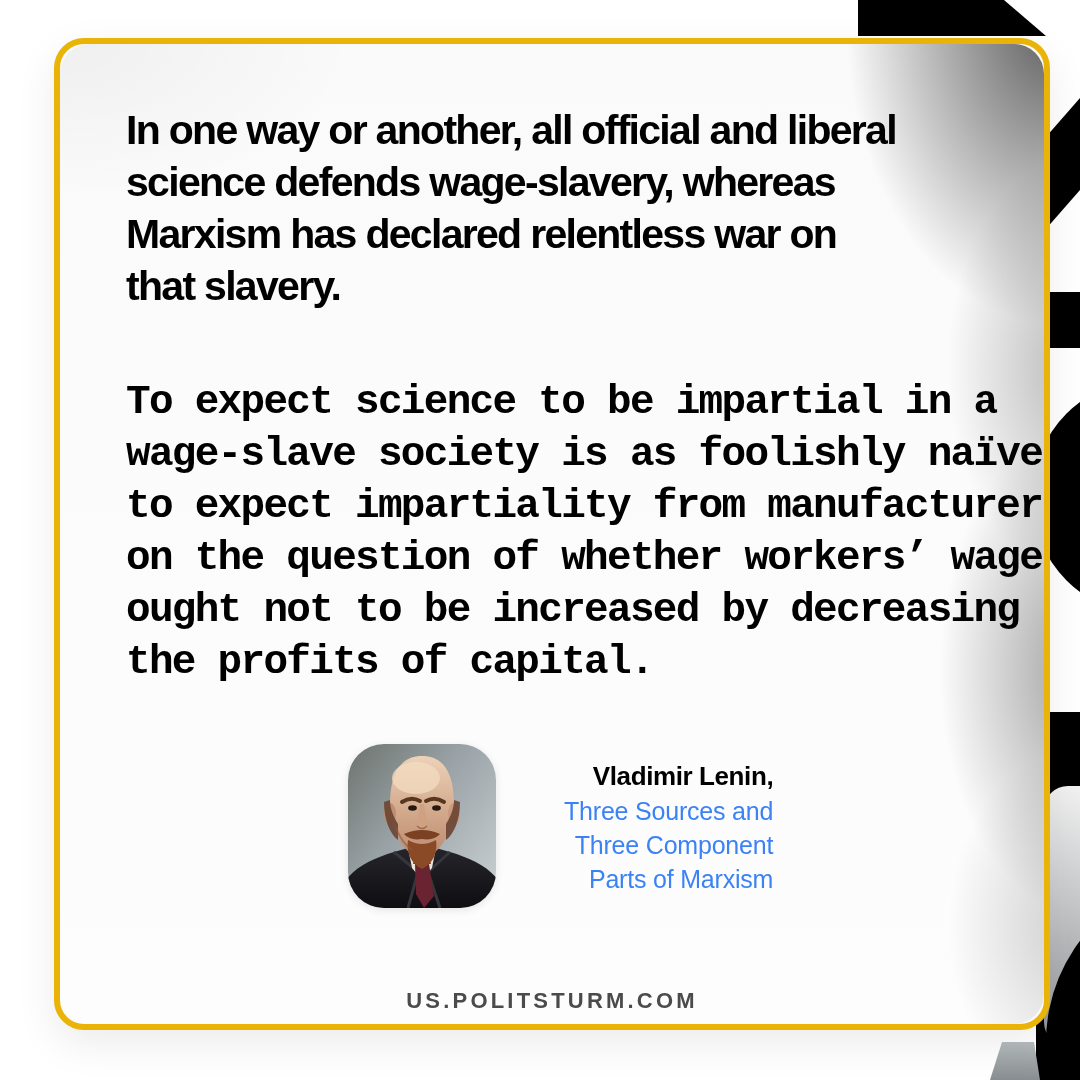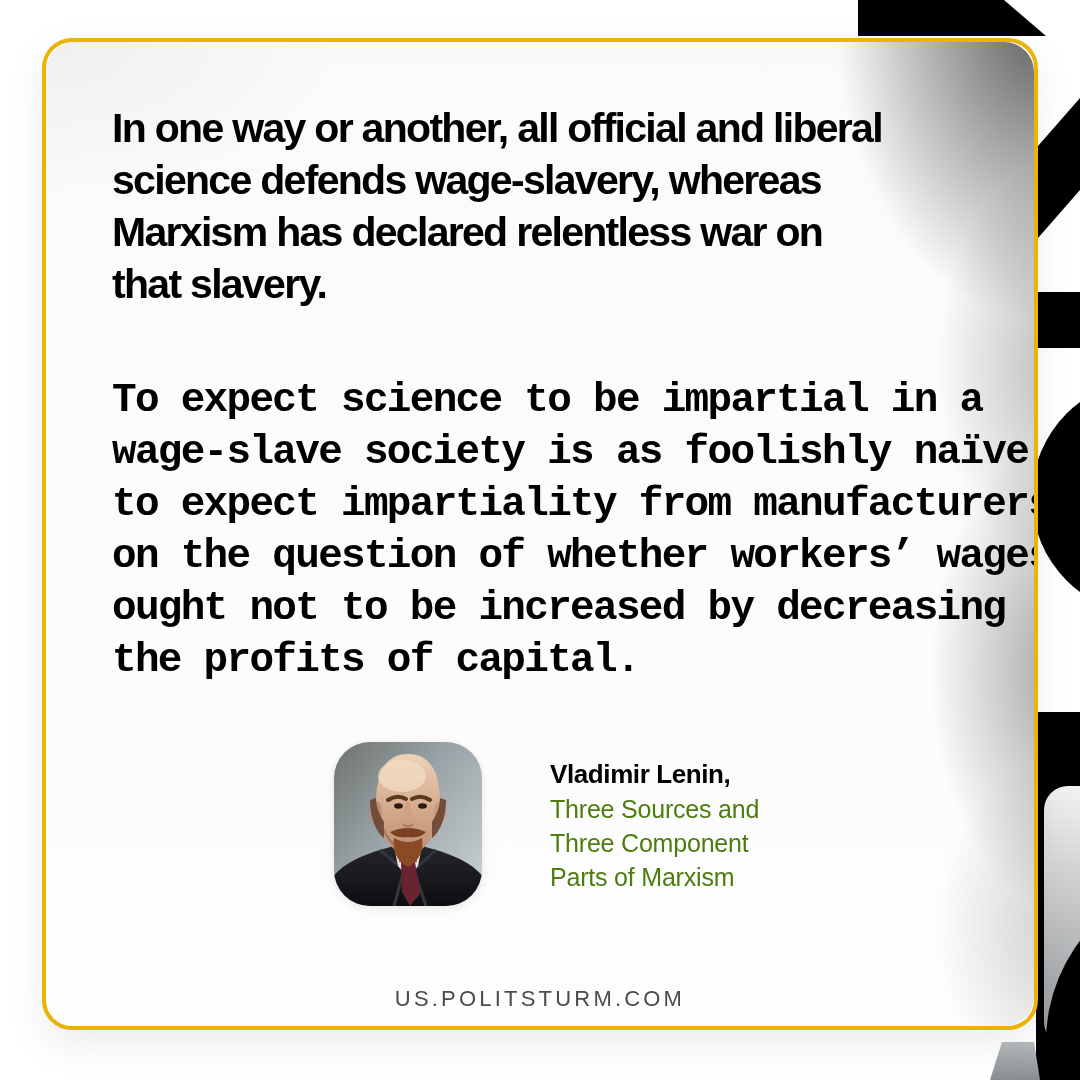--- a/index.html
+++ b/index.html
@@ -2,22 +2,22 @@
 <html><head>
 <meta charset="utf-8">
 <style>
   html,body{margin:0;padding:0;background:#ffffff;}
   .canvas{
     position:relative;width:1080px;height:1080px;overflow:hidden;background:#ffffff;
     font-family:"Liberation Sans",sans-serif;
   }
   .bg-glyphs{position:absolute;inset:0;z-index:0;}
   .card{
-    position:absolute;left:42px;top:38px;width:996px;height:992px;z-index:1;
-    background:#fbfbfb;border:4px solid #eab308;border-radius:30px;overflow:hidden;
+    position:absolute;left:54px;top:38px;width:996px;height:992px;z-index:1;
+    background:#fbfbfb;border:6px solid #eab308;border-radius:30px;overflow:hidden;
     box-shadow:0 14px 40px rgba(0,0,0,0.08);box-sizing:border-box;
   }
   
   .frost{
     position:absolute;inset:0;z-index:0;pointer-events:none;border-radius:inherit;
     background:
       radial-gradient(290px 430px at 101% -3%,  rgba(30,30,30,0.72), rgba(30,30,30,0) 72%),
       radial-gradient(180px 300px at 103% 33%,  rgba(55,55,55,0.34), rgba(55,55,55,0) 70%),
       radial-gradient(200px 340px at 104% 64%,  rgba(45,45,45,0.46), rgba(45,45,45,0) 72%),
       radial-gradient(180px 250px at 103% 90%,  rgba(70,70,70,0.26), rgba(70,70,70,0) 70%),
@@ -26,33 +26,33 @@
   }
   .quote{
     position:absolute;left:66px;top:60px;width:935px;z-index:2;color:#000;
   }
   .quote p{
     margin:0;white-space:pre;font-weight:700;font-size:41px;line-height:52px;
     letter-spacing:-1.7px;
   }
   .quote p + p{margin-top:64px;font-family:Liberation Mono, monospace;}
   .byline-row{
-    position:absolute;left:288px;top:700px;z-index:2;display:flex;align-items:flex-start;
+    position:absolute;left:288px;top:700px;z-index:2;display:flex;align-items:flex-start;text-align:right;
   }
   .portrait{
     width:148px;height:164px;border-radius:36px;overflow:hidden;flex:none;
     box-shadow:0 2px 8px rgba(0,0,0,0.10);
   }
   .portrait svg{display:block;width:148px;height:164px;}
   .attribution{margin-left:68px;padding-top:16px;color:#141414;}
   .attribution .author{font-weight:700;font-size:26px;line-height:32px;letter-spacing:-0.4px;color:#000;}
-  .attribution .work{font-weight:400;font-size:25px;line-height:34px;letter-spacing:-0.2px;white-space:pre;margin-top:2px;color:#4d7c0f;}
+  .attribution .work{font-weight:400;font-size:25px;line-height:34px;letter-spacing:-0.2px;white-space:pre;margin-top:2px;color:#3b82f6;}
   .footer{
     position:absolute;left:0;top:944px;width:100%;z-index:2;text-align:center;
-    font-weight:400;font-size:22px;letter-spacing:3.2px;color:#4b4b4b;
+    font-weight:700;font-size:22px;letter-spacing:3.2px;color:#4b4b4b;
   }
 </style>
 </head>
 <body>
 
 <div class="canvas">
 
   <svg class="bg-glyphs" viewBox="0 0 1080 1080" width="1080" height="1080" aria-hidden="true">
     <defs>
       <linearGradient id="barGrad" x1="0" y1="0" x2="0" y2="1">

